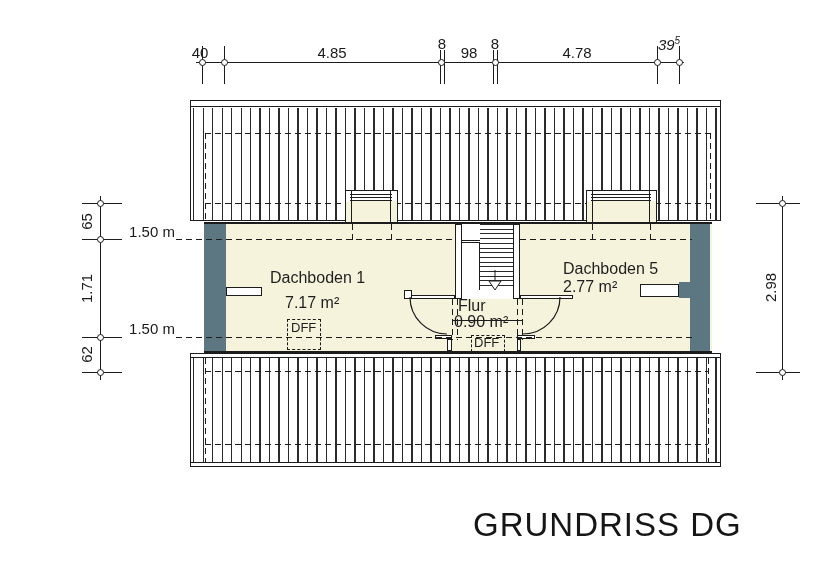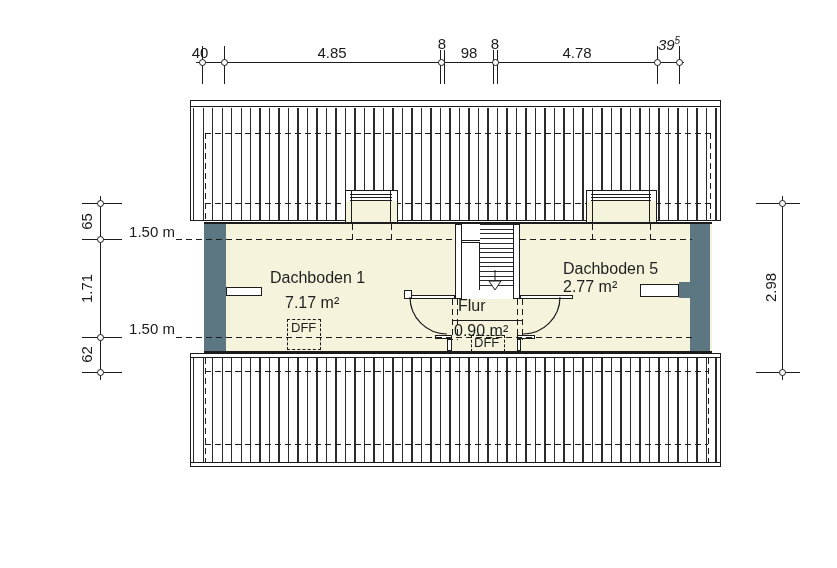--- a/index.html
+++ b/index.html
@@ -145,21 +145,21 @@
     </div>
     <div class="dashbox" style="left:267px;top:111px;width:34px;height:17px;">
       <div class="dfftxt" style="position:absolute;left:2px;top:-1px;">DFF</div>
     </div>
 
     <div class="roomtxt" style="left:66px;top:45px;">Dachboden 1</div>
     <div class="roomtxt" style="left:81px;top:70px;">7.17 m²</div>
     <div class="roomtxt" style="left:359px;top:36px;">Dachboden 5</div>
     <div class="roomtxt" style="left:359px;top:54px;">2.77 m²</div>
     <div class="roomtxt" style="left:254px;top:73px;">Flur</div>
-    <div class="roomtxt" style="left:250px;top:98px;">0.90 m²</div>
+    <div class="roomtxt" style="left:250px;top:89px;">0.90 m²</div>
   </div>
 
   <div class="band" style="left:190px;top:353px;width:529px;height:112px;">
     <div class="hl" style="left:0;top:3px;width:529px;"></div>
     <div class="rafters" style="left:2px;top:4px;width:525px;height:104px;"></div>
     <div class="hl" style="left:0;top:108px;width:529px;"></div>
     <div class="vd" style="left:14px;top:4px;height:104px;"></div>
     <div class="vd" style="left:517px;top:4px;height:104px;"></div>
     <div class="hd" style="left:14px;top:17px;width:503px;"></div>
     <div class="hd" style="left:14px;top:90px;width:503px;"></div>
@@ -174,14 +174,15 @@
   <div class="vd" style="left:592px;top:224px;height:16px;"></div>
   <div class="vd" style="left:650px;top:224px;height:16px;"></div>
 
   <svg width="837" height="568" viewBox="0 0 837 568">
     <path d="M410,297 A37,37 0 0 0 447,334" fill="none" stroke="#1c1c1c" stroke-width="1.2"></path>
     <path d="M560,297 A37,37 0 0 1 523,334" fill="none" stroke="#1c1c1c" stroke-width="1.2"></path>
     <line x1="495" y1="270" x2="495" y2="281" stroke="#1c1c1c" stroke-width="1"></line>
     <path d="M489,281 L501,281 L495,290 Z" fill="#fff" stroke="#1c1c1c" stroke-width="1"></path>
   </svg>
 
+  <div id="title">GRUNDRISS DG</div>
 
 </div>
 
 </body></html>

